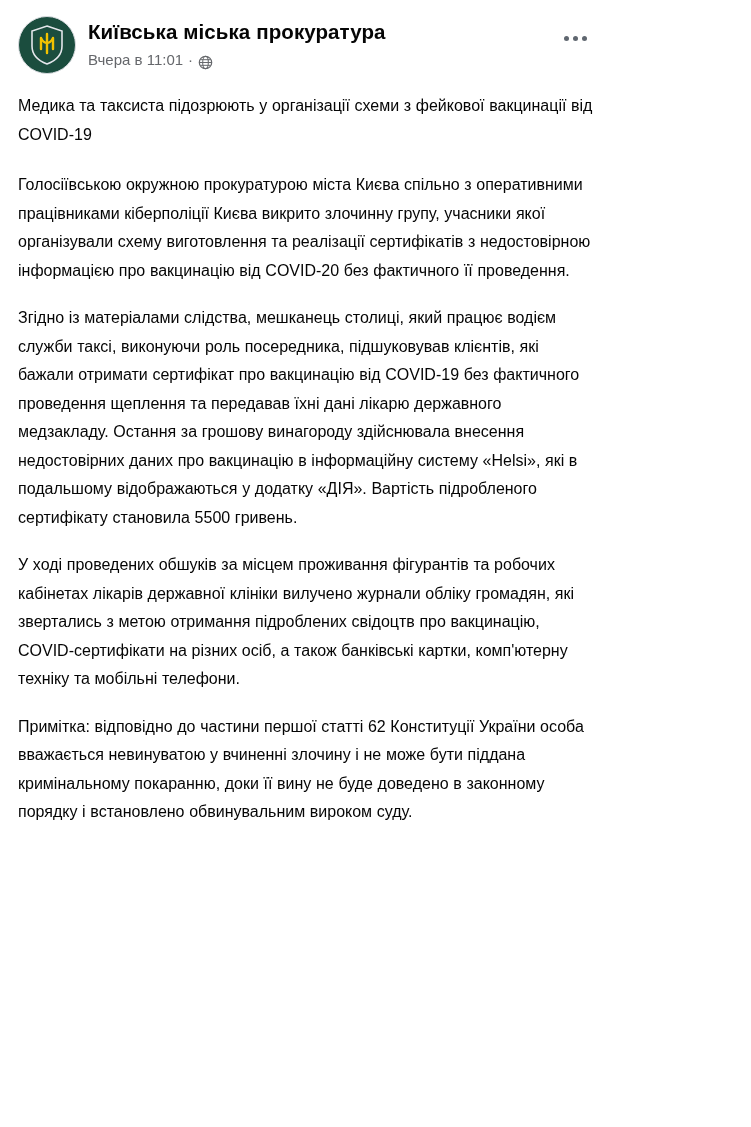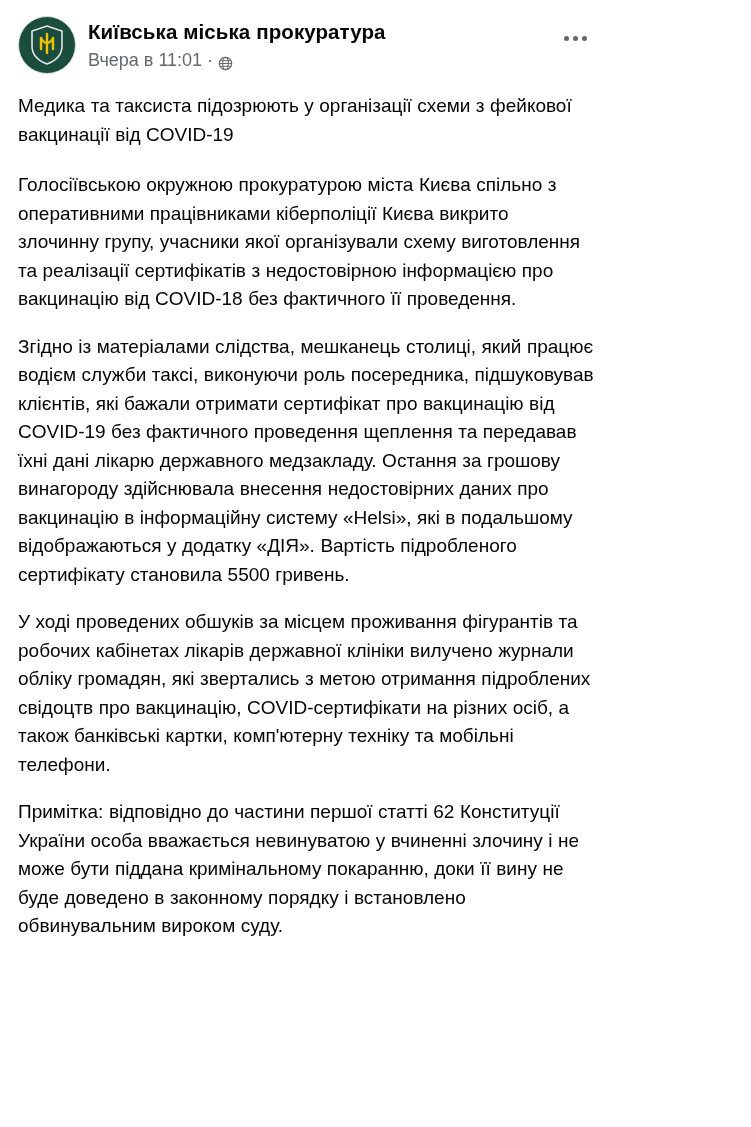--- a/index.html
+++ b/index.html
@@ -60,21 +60,21 @@
     font-weight: bold;
     color: #050505;
     line-height: 26px;
     letter-spacing: 0.1px;
   }
   .meta-row {
     display: flex;
     align-items: center;
     margin-top: 5px;
     color: #65676b;
-    font-size: 18px;
+    font-size: 15px;
     line-height: 20px;
   }
   .meta-sep {
     margin: 0 5px;
     color: #65676b;
   }
   .globe-icon {
     display: inline-block;
     width: 15px;
     height: 15px;
@@ -97,21 +97,21 @@
     display: block;
     width: 5px;
     height: 5px;
     border-radius: 50%;
     background: #606770;
   }
 
   
   .post-body {
     padding-top: 12px;
-    font-size: 19px;
+    font-size: 16px;
     line-height: 28.5px;
     color: #050505;
   }
   .post-body p {
     margin: 0 0 19px 0;
     text-align: left;
     word-spacing: 0.2px;
   }
   .post-body p:last-child {
     margin-bottom: 16px;
@@ -152,19 +152,19 @@
 
     <div class="more-btn">
       <i></i>
         <i></i>
         <i></i>
     </div>
   </div>
 
   <div class="post-body">
     <p class="lead">Медика та таксиста підозрюють у організації схеми з фейкової вакцинації від COVID-19</p>
-    <p>Голосіївською окружною прокуратурою міста Києва спільно з оперативними працівниками кіберполіції Києва викрито злочинну групу, учасники якої організували схему виготовлення та реалізації сертифікатів з недостовірною інформацією про вакцинацію від COVID-18 без фактичного її проведення.</p>
+    <p>Голосіївською окружною прокуратурою міста Києва спільно з оперативними працівниками кіберполіції Києва викрито злочинну групу, учасники якої організували схему виготовлення та реалізації сертифікатів з недостовірною інформацією про вакцинацію від COVID-20 без фактичного її проведення.</p>
     <p>Згідно із матеріалами слідства, мешканець столиці, який працює водієм служби таксі, виконуючи роль посередника, підшуковував клієнтів, які бажали отримати сертифікат про вакцинацію від COVID-19 без фактичного проведення щеплення та передавав їхні дані лікарю державного медзакладу. Остання за грошову винагороду здійснювала внесення недостовірних даних про вакцинацію в інформаційну систему «Helsi», які в подальшому відображаються у додатку «ДІЯ». Вартість підробленого сертифікату становила 5500 гривень.</p>
     <p>У ході проведених обшуків за місцем проживання фігурантів та робочих кабінетах лікарів державної клініки вилучено журнали обліку громадян, які звертались з метою отримання підроблених свідоцтв про вакцинацію, COVID-сертифікати на різних осіб, а також банківські картки, комп'ютерну техніку та мобільні телефони.</p>
     <p>Примітка: відповідно до частини першої статті 62 Конституції України особа вважається невинуватою у вчиненні злочину і не може бути піддана кримінальному покаранню, доки її вину не буде доведено в законному порядку і встановлено обвинувальним вироком суду.</p>
   </div>
 
 </div>
 
 </body></html>

